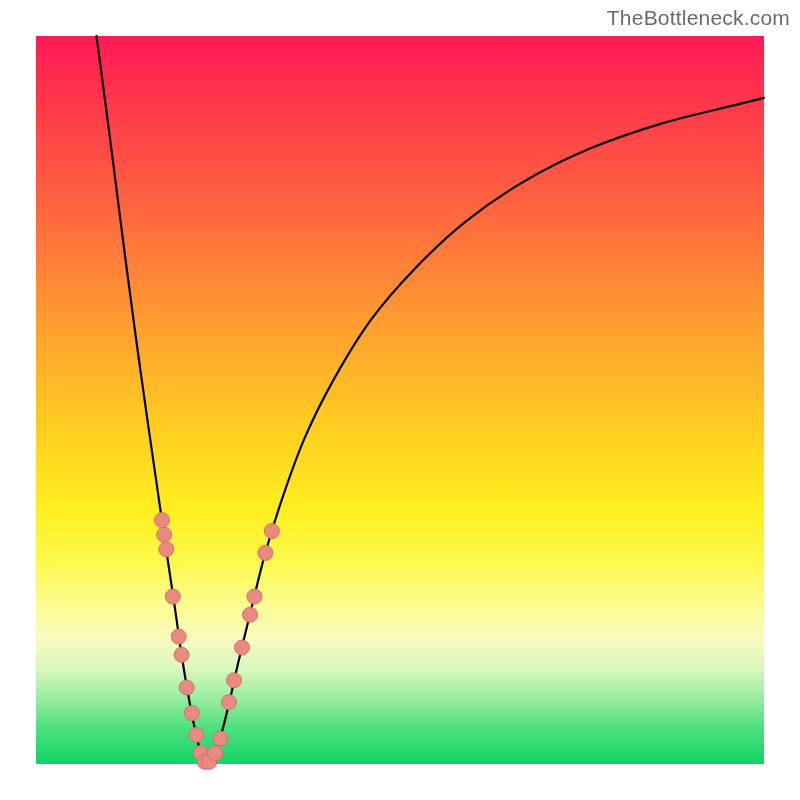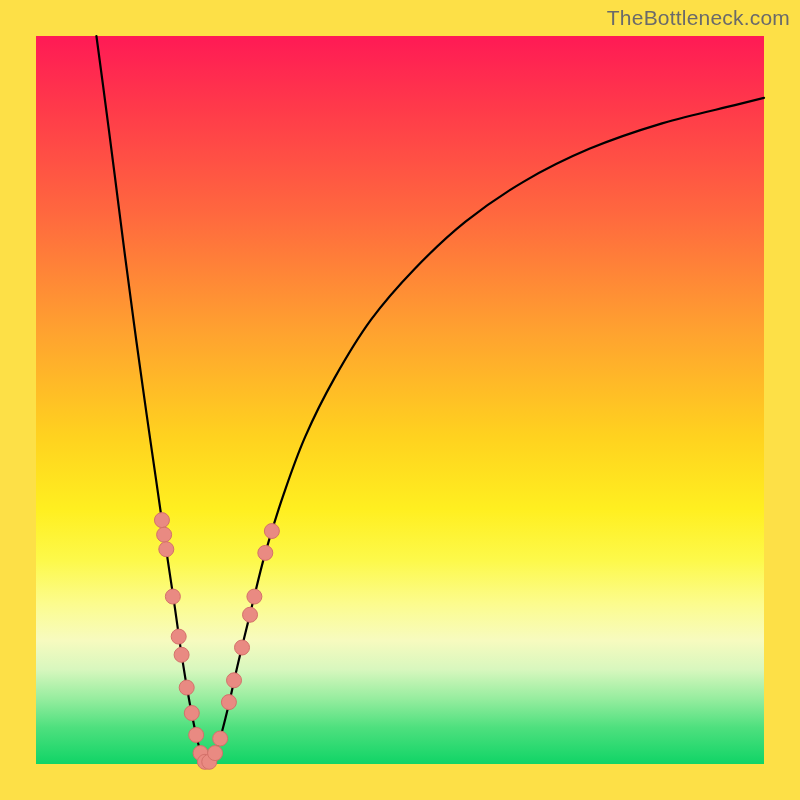--- a/index.html
+++ b/index.html
@@ -8,21 +8,21 @@
     width: 800px;
     height: 800px;
     overflow: hidden;
     background: #000;
     font-family: Arial, Helvetica, sans-serif;
   }
   .frame {
     position: relative;
     width: 800px;
     height: 800px;
-    background: #fde047;
+    background: #ffffff;
   }
   .plot {
     position: absolute;
     left: 36px;
     top: 36px;
     width: 728px;
     height: 728px;
     background: linear-gradient(to bottom,
       #ff1a55 0%,
       #ff3a4a 10%,

